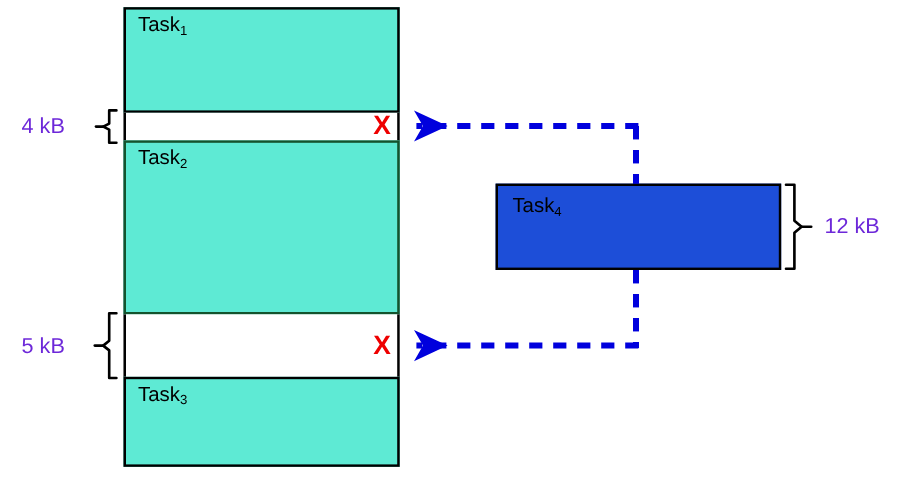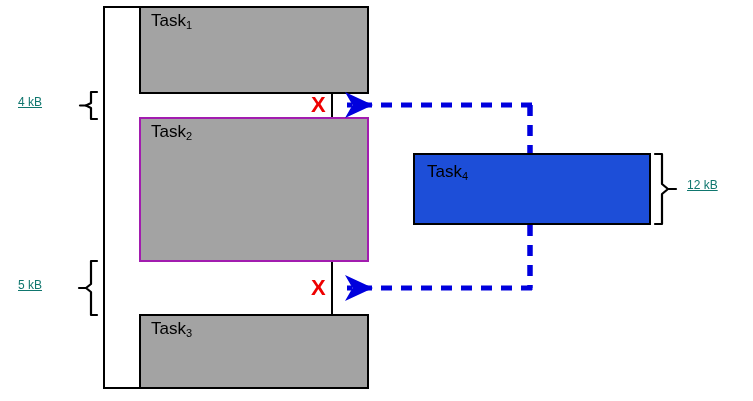--- a/index.html
+++ b/index.html
@@ -29,24 +29,23 @@
     box-sizing: border-box;
     background: #ffffff;
   }
   .seg {
     position: absolute;
     left: 0;
     width: 100%;
     box-sizing: border-box;
   }
   .seg-task {
-    background: #a3a3a3;
+    background: #5eead4;
     border-top: 2px solid #000000;
     border-bottom: 2px solid #000000;
-    margin-left: 36px;
   }
   .seg-hole {
     background: #ffffff;
   }
   .seg-label {
     position: absolute;
     left: 10px;
     top: 4px;
     font-size: 17px;
     color: #000000;
@@ -84,24 +83,23 @@
     font-size: 22px;
     font-weight: bold;
     line-height: 1;
     z-index: 4;
     font-family: "Liberation Sans", sans-serif;
   }
 
   
   .size-label {
     position: absolute;
-    font-size: 12px;
-    color: #0f766e;
+    font-size: 18px;
+    color: #6d28d9;
     white-space: nowrap;
-    text-decoration: underline;
   }
 
   
   .overlay {
     position: absolute;
     left: 0;
     top: 0;
     width: 753px;
     height: 401px;
     pointer-events: none;
@@ -123,21 +121,21 @@
   <div class="mem-column">
   </div>
 
   <div class="seg seg-task" style="left:103px; top:6px; width:230px; height:88px; border:2px solid #000;">
     <span class="seg-label"><span>Task</span><sub>1</sub></span>
   </div>
 
   <div class="seg seg-hole" style="left:103px; top:94px; width:230px; height:23px; border-left:2px solid #000; border-right:2px solid #000;">
   </div>
 
-  <div class="seg seg-task" style="left:103px; top:117px; width:230px; height:145px; border:2px solid #a21caf;text-decoration:underline;">
+  <div class="seg seg-task" style="left:103px; top:117px; width:230px; height:145px; border:2px solid #14532d;text-decoration:underline;">
     <span class="seg-label"><span>Task</span><sub>2</sub></span>
   </div>
 
   <div class="seg seg-hole" style="left:103px; top:262px; width:230px; height:52px; border-left:2px solid #000; border-right:2px solid #000;">
   </div>
 
   <div class="seg seg-task" style="left:103px; top:314px; width:230px; height:75px; border:2px solid #000;text-align:right;">
     <span class="seg-label"><span>Task</span><sub>3</sub></span>
   </div>
 

